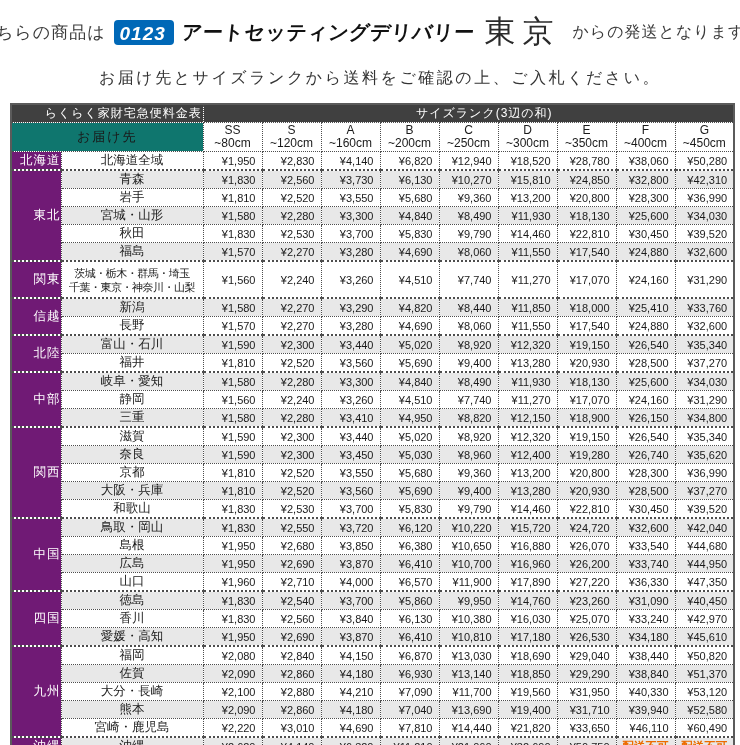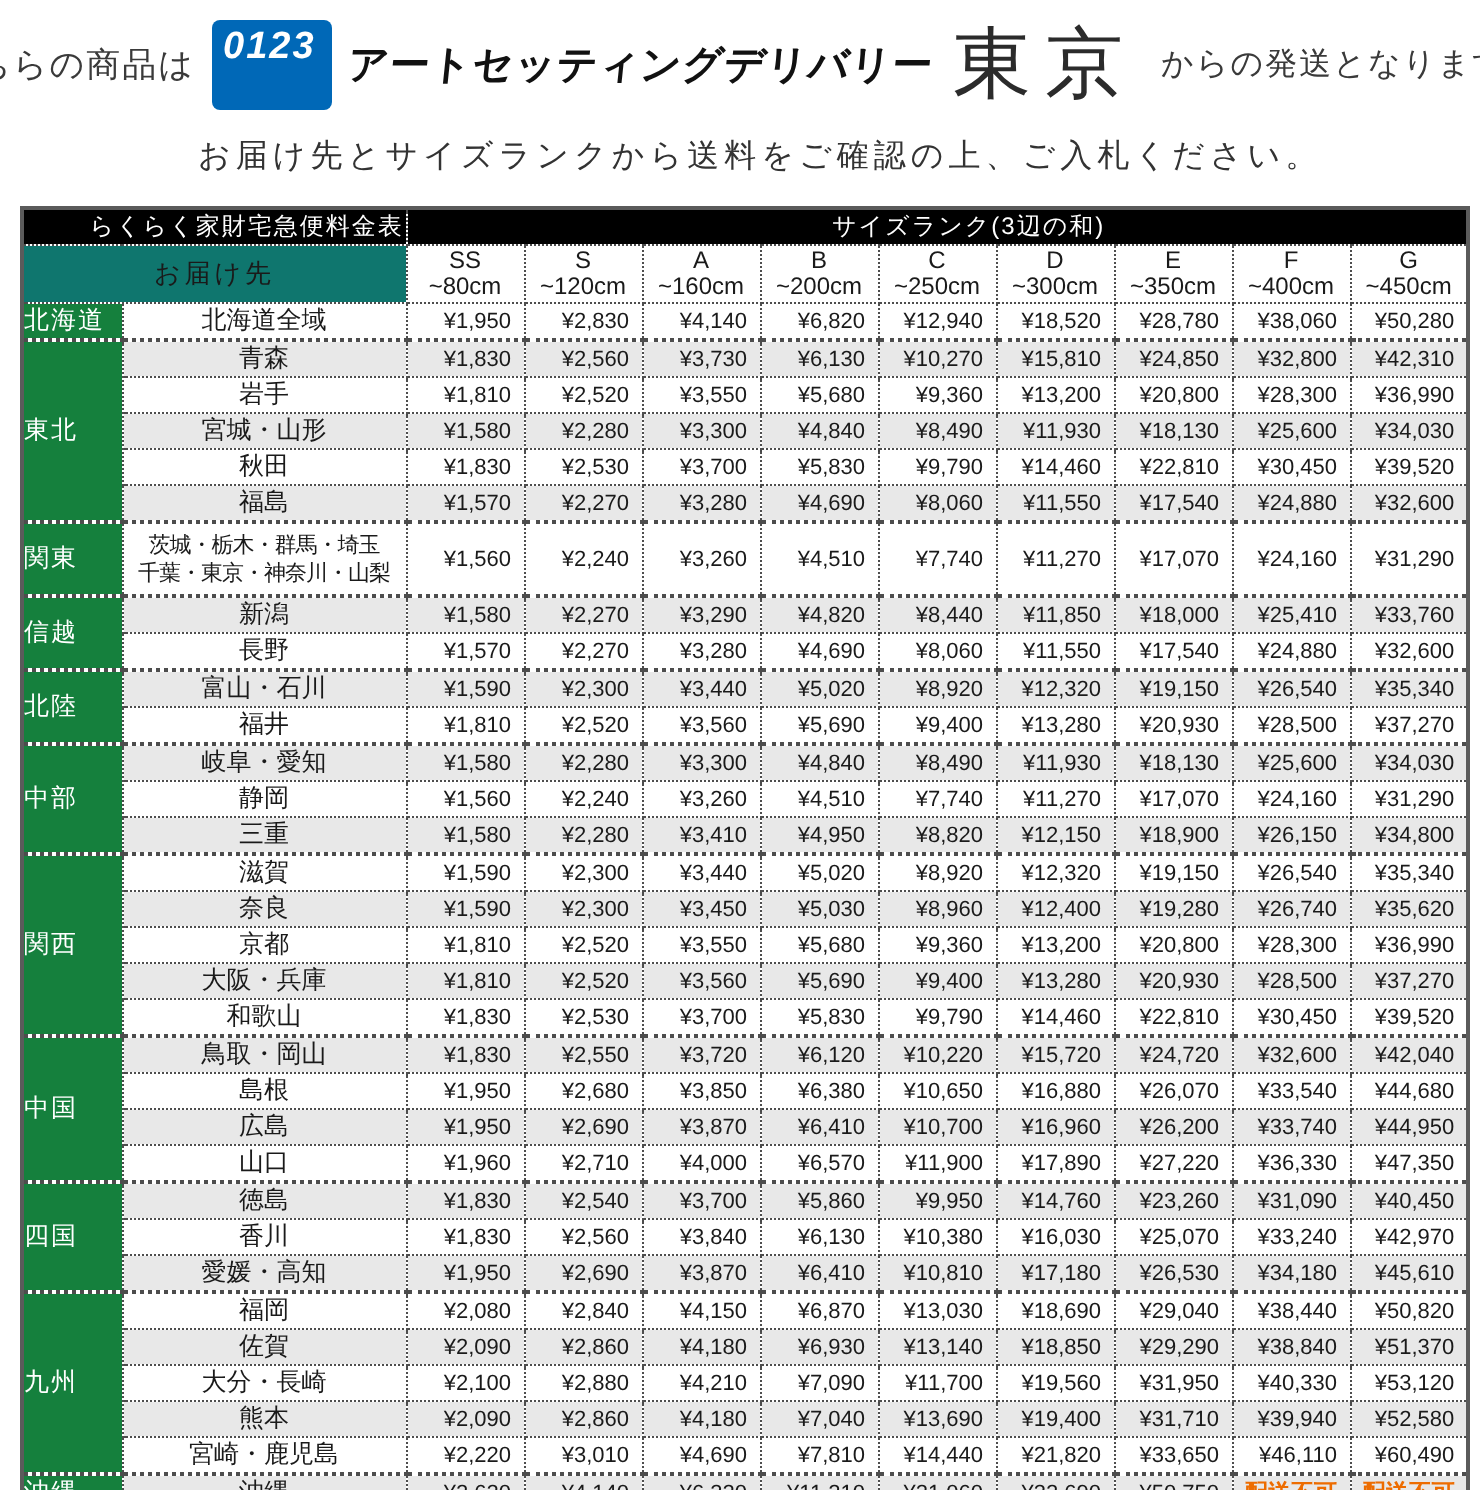--- a/index.html
+++ b/index.html
@@ -14,67 +14,67 @@
   
   .intro { padding-top: 10px; }
   .intro-line1 {
     display: flex; justify-content: center; align-items: center;
     gap: 8px; height: 44px; white-space: nowrap;
   }
   .intro-prefix { font-size: 17px; color: #3a3a3a; letter-spacing: 1px; }
   .logo-badge {
     background: #0068b7; color: #fff;
     font-size: 19px; font-weight: bold; font-style: italic;
-    padding: 3px 8px 20px 6px; border-radius: 4px;
+    padding: 3px 8px 0 6px; border-radius: 4px;
     letter-spacing: 1px;
   }
   .logo-brand {
     font-size: 20px; font-weight: bold; color: #111;
     transform: skewX(-6deg); letter-spacing: 0.5px;
   }
-  .logo-city { font-size: 39px; color: #2b2b2b; letter-spacing: 7px; margin-left: 2px; }
+  .logo-city { font-size: 31px; color: #2b2b2b; letter-spacing: 7px; margin-left: 2px; }
   .intro-suffix { font-size: 16px; color: #3a3a3a; letter-spacing: 1px; margin-left: 4px; }
   .intro-line2 {
     text-align: center; font-size: 16px; color: #333;
     letter-spacing: 2.5px; margin-top: 14px; padding-left: 20px;
   }
 
   
   table.fee-table {
     margin: 14px 6px 0 10px;
     width: 724px;
     border-collapse: collapse;
     table-layout: fixed;
     border: 2px solid #5b5b5b;
   }
   .fee-table th, .fee-table td {
     border: 1px dotted #4d4d4d;
     overflow: hidden;
   }
   .band {
-    background: #000000; color: #ffffff;
+    background: #404040; color: #ffffff;
     font-weight: normal; font-size: 12px;
     height: 17px; letter-spacing: 1px; padding-left: 32px;
   }
   .dest-head {
     background: #0f766e; font-weight: normal;
     font-size: 13px; height: 27px; letter-spacing: 2px;
   }
   .size-head {
     background: #ffffff; font-weight: normal;
     font-size: 12px; line-height: 1.1; padding: 1px 0; margin-top: 44px;
   }
   tbody tr { height: 18px; }
   tbody tr:nth-child(even) { background: #e8e8e8; }
   tbody tr.two-line { height: 37px; }
   tbody tr.group-start th, tbody tr.group-start td { border-top: 2px dotted #4d4d4d; }
   .region-cell {
-    background: #15803d; color: #ffffff;
+    background: #701a75; color: #ffffff;
     font-weight: normal; font-size: 12.5px;
-    text-align: left; letter-spacing: 1px;
+    text-align: right; letter-spacing: 1px;
     border: 1px dotted #ffffff;
     font-family: Liberation Mono, monospace;
   }
   .dest-cell { text-align: center; font-size: 12.5px; }
   .dest-cell.multi { font-size: 11px; line-height: 1.3; white-space: pre-line; letter-spacing: -0.5px; margin-top: 44px; }
   .price-cell { text-align: right; font-size: 11px; padding-right: 6px; font-family: "Liberation Sans", "DejaVu Sans", sans-serif; }
   .price-cell.unavailable { color: #ed6c00; font-weight: bold; text-align: center; padding-right: 0; font-size: 11.5px; }
 </style>
 </head>
 <body>

